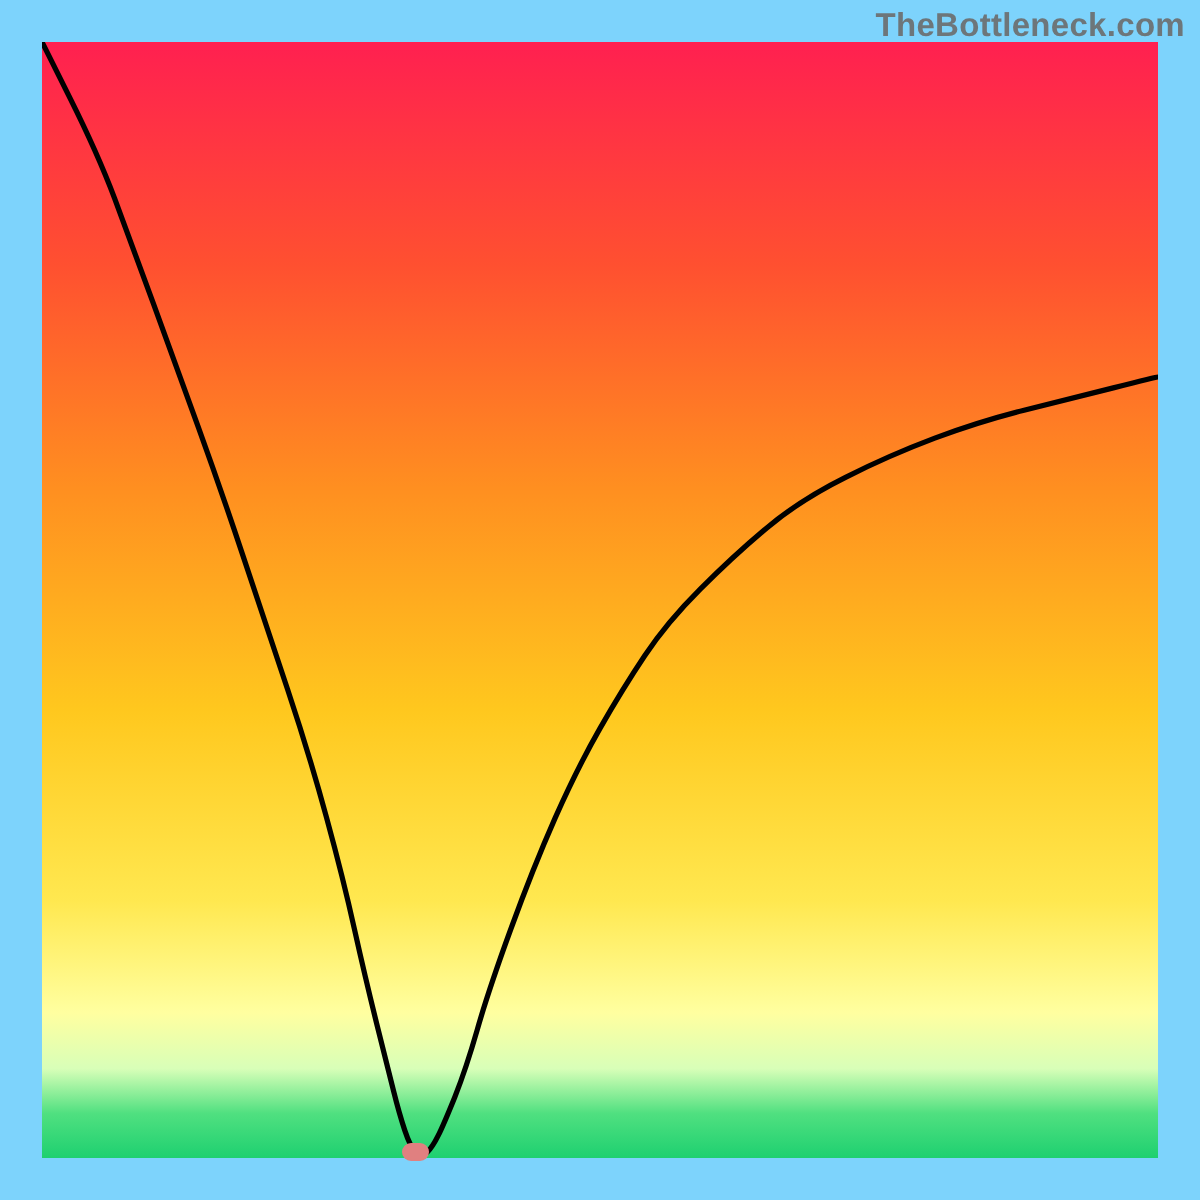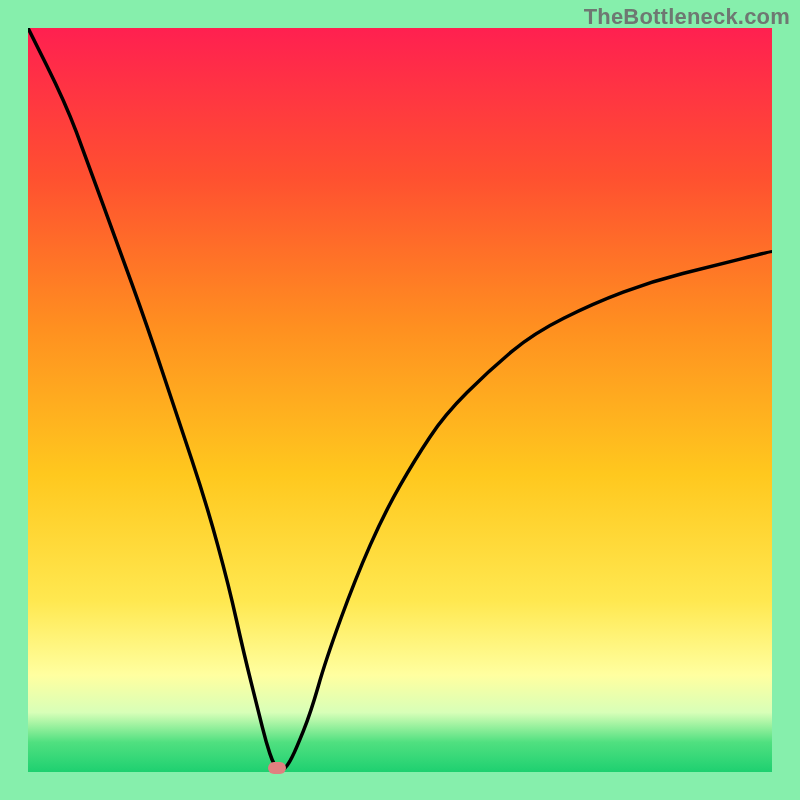--- a/index.html
+++ b/index.html
@@ -9,21 +9,21 @@
     height: 800px;
     background: #000;
     overflow: hidden;
   }
   .frame {
     position: absolute;
     left: 0;
     top: 0;
     width: 800px;
     height: 800px;
-    background: #86efac;
+    background: #7dd3fc;
   }
   .plot-area {
     position: absolute;
     left: 28px;
     top: 28px;
     width: 744px;
     height: 744px;
     background: linear-gradient(to bottom,
       #ff2050 0%,
       #ff5030 20%,

